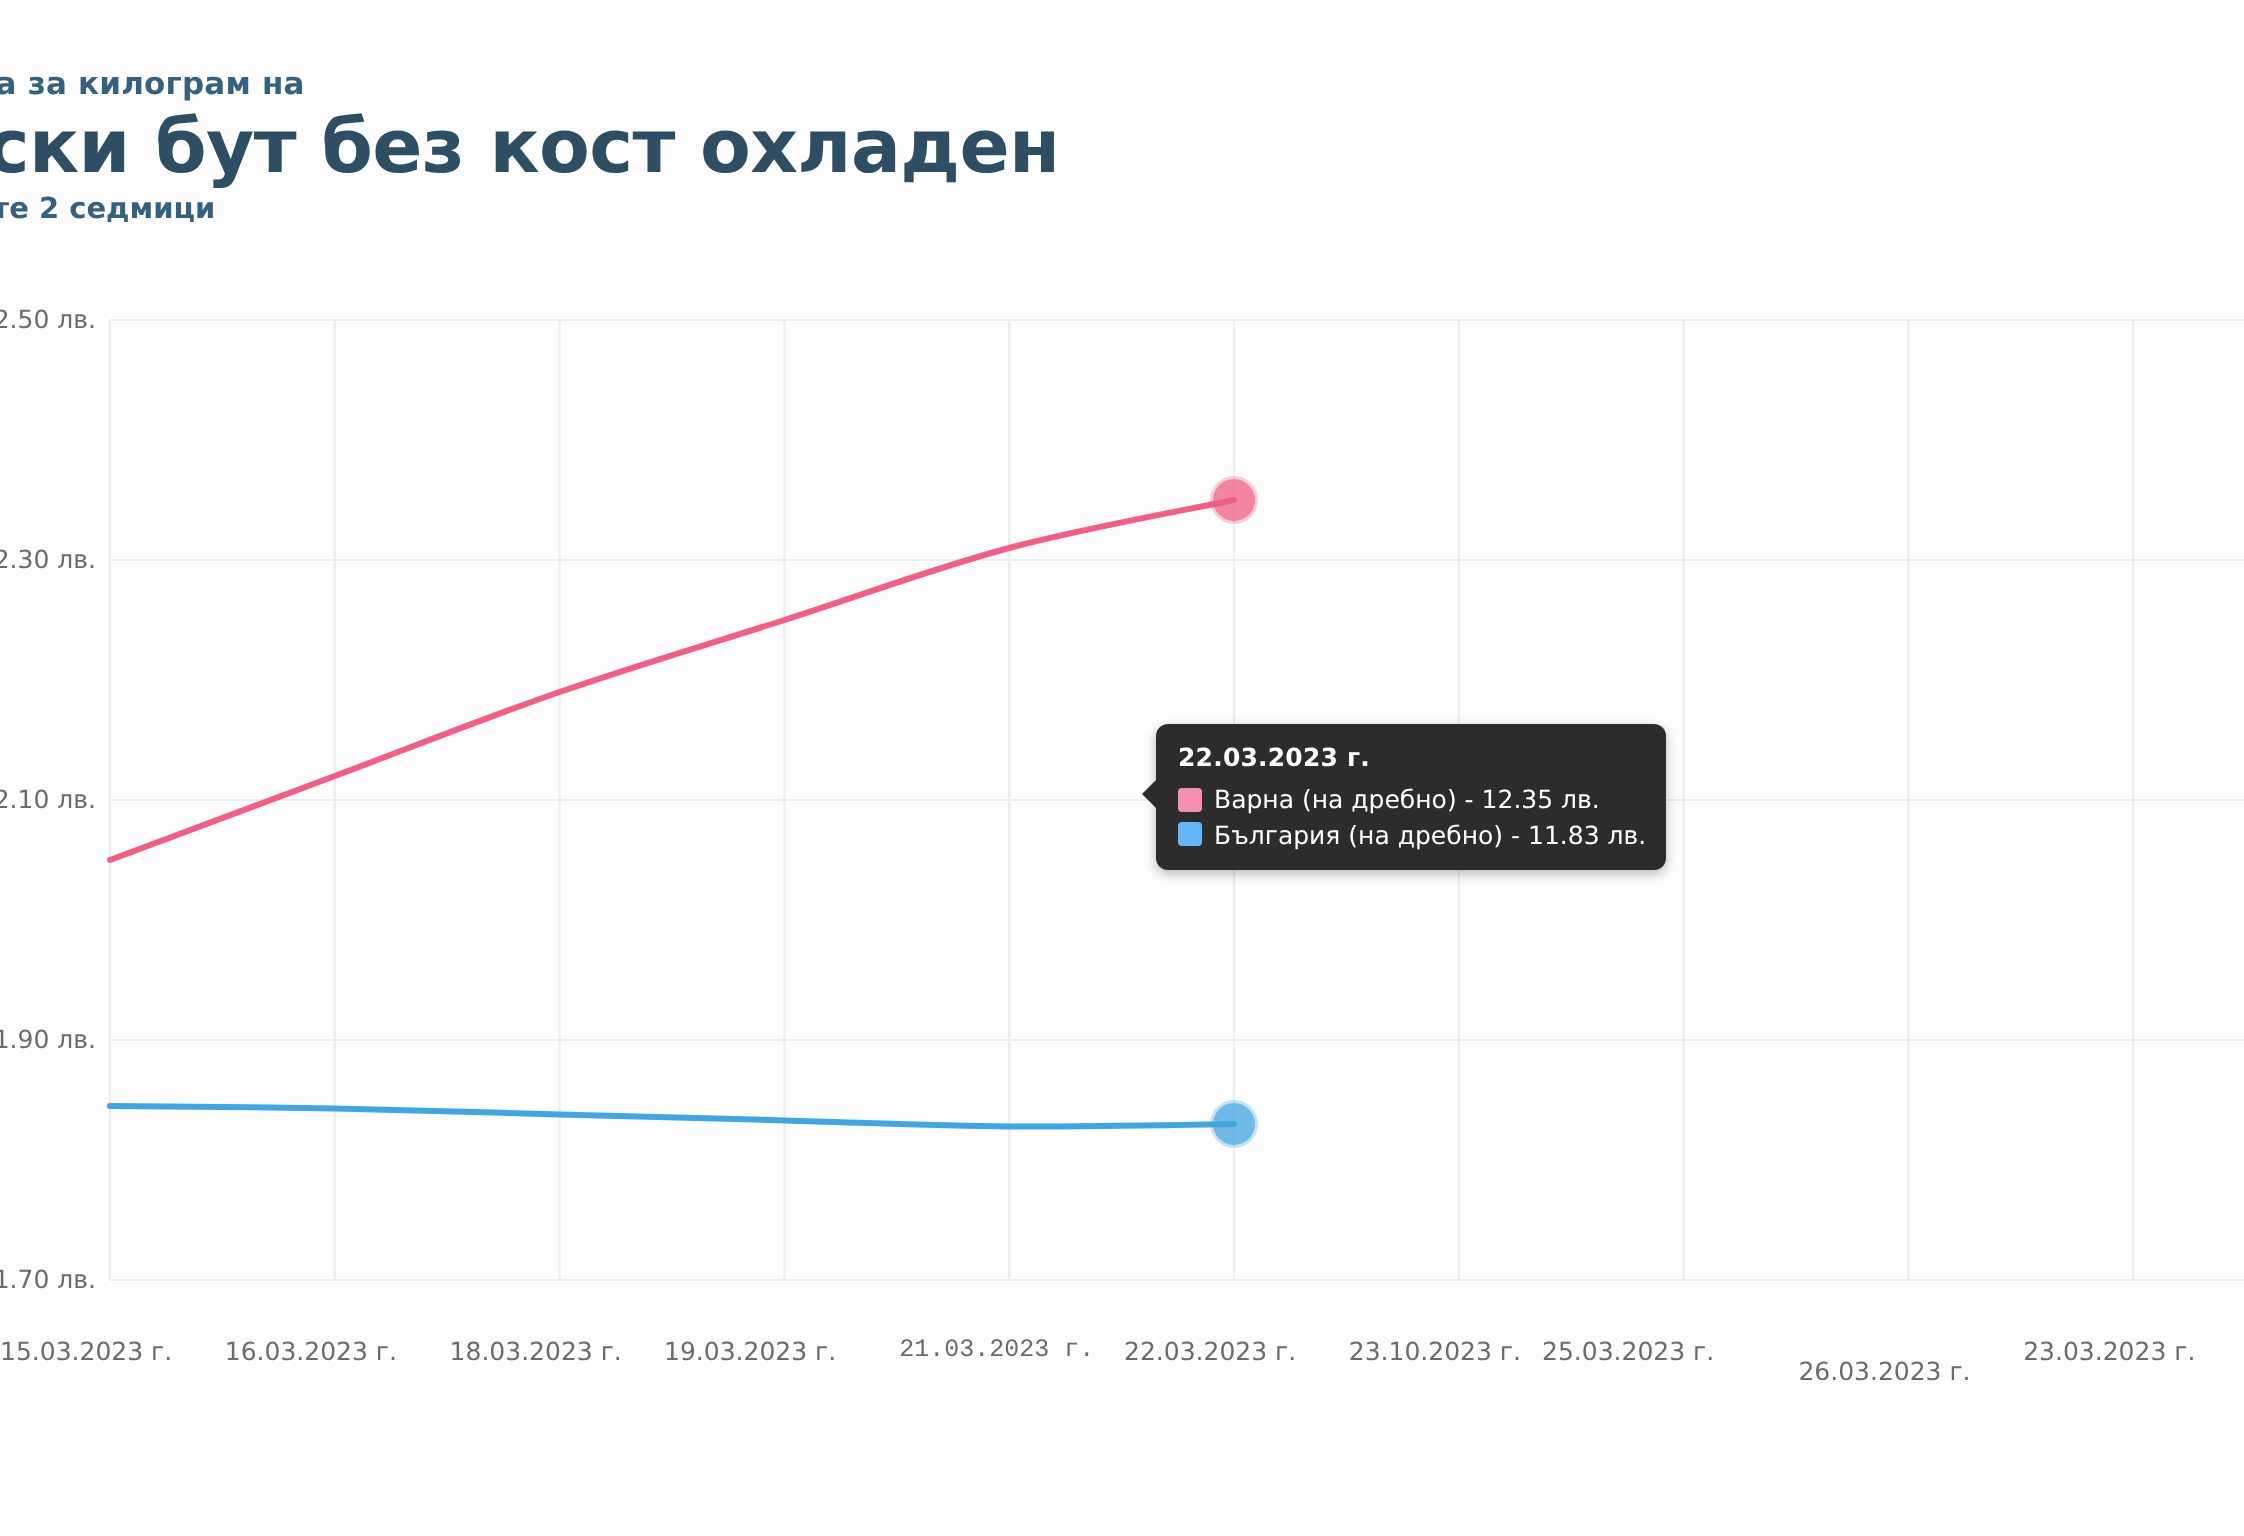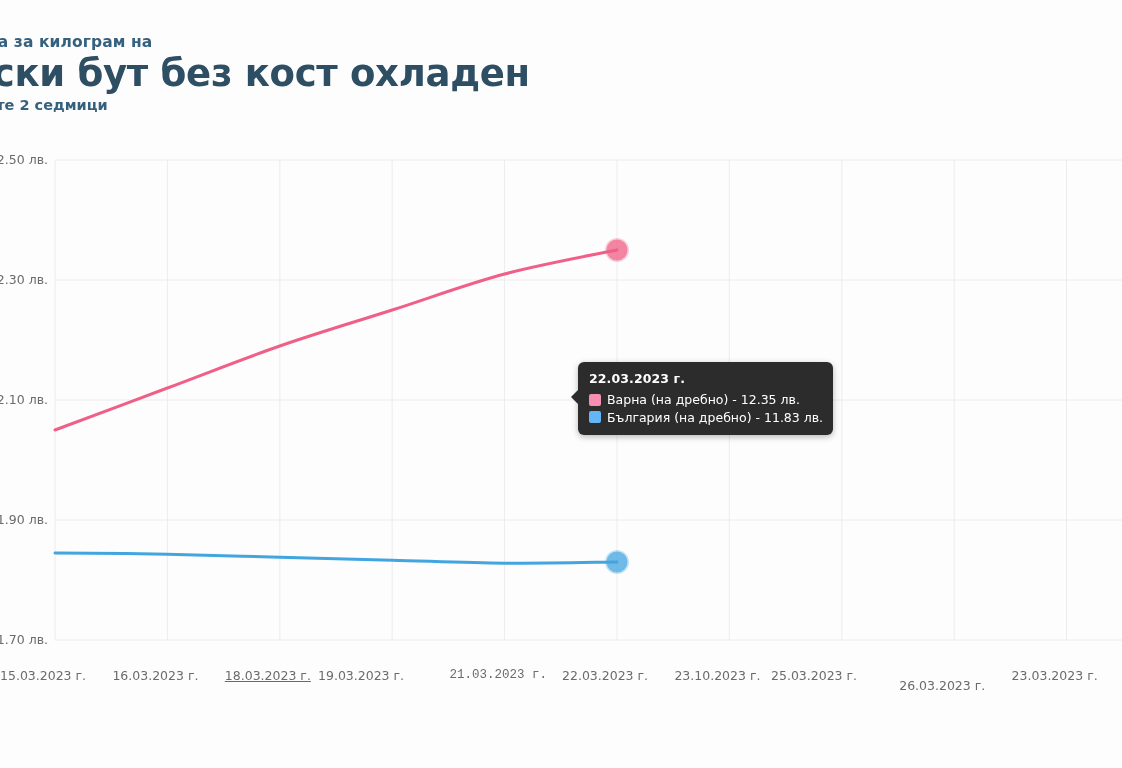--- a/index.html
+++ b/index.html
@@ -138,22 +138,22 @@
     <div id="y-labels">
         <div class="y-label" style="top: 12px;">12.50 лв.</div>
         <div class="y-label" style="top: 132px;">12.30 лв.</div>
         <div class="y-label" style="top: 252px;">12.10 лв.</div>
         <div class="y-label" style="top: 372px;">11.90 лв.</div>
         <div class="y-label" style="top: 492px;">11.70 лв.</div>
       </div>
     <div id="x-labels">
         <div class="x-label" style="left: 0px;">15.03.2023 г.</div>
         <div class="x-label" style="left: 112.4px;">16.03.2023 г.</div>
-        <div class="x-label" style="left: 224.8px; text-decoration: underline;">18.03.2023 г.</div>
-        <div class="x-label" style="left: 318px;">19.03.2023 г.</div>
+        <div class="x-label" style="left: 224.8px;">18.03.2023 г.</div>
+        <div class="x-label" style="left: 332px;">19.03.2023 г.</div>
         <div class="x-label" style="left: 449.6px; font-family: Liberation Mono, monospace;">21.03.2023 г.</div>
         <div class="x-label" style="left: 562px;">22.03.2023 г.</div>
         <div class="x-label" style="left: 674.4px;">23.10.2023 г.</div>
         <div class="x-label" style="left: 771px;">25.03.2023 г.</div>
         <div class="x-label" style="left: 899.2px; margin-top: 10px;">26.03.2023 г.</div>
         <div class="x-label" style="left: 1011.6px;">23.03.2023 г.</div>
       </div>
 
     <div class="tooltip">
       <div class="tt-arrow"></div>

